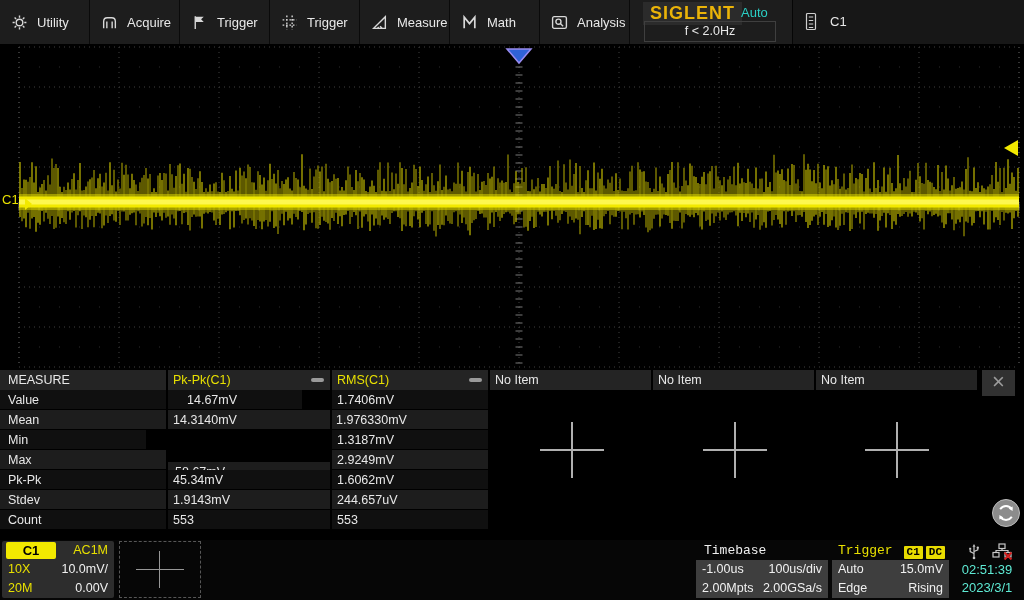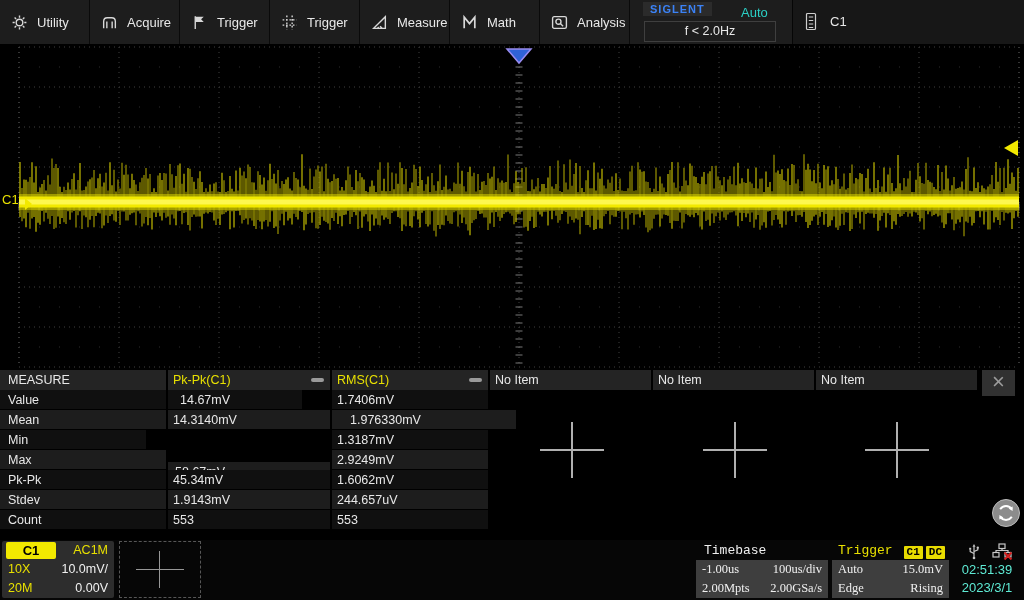--- a/index.html
+++ b/index.html
@@ -6,22 +6,22 @@
   #app{position:relative;width:1024px;height:600px;background:#000;overflow:hidden;
        font-family:"Liberation Sans",sans-serif;-webkit-font-smoothing:antialiased;}
 
   
   .menubar{position:absolute;left:0;top:0;width:1024px;height:44px;background:#1d1d1d;display:flex;}
   .menu-item{width:90px;height:44px;display:flex;align-items:center;gap:9px;padding-left:11px;
              box-sizing:border-box;border-right:1px solid #0a0a0a;cursor:pointer;}
   .menu-item .lbl{color:#e8e8e8;font-size:13px;}
   .mi{flex:0 0 auto;}
   .brand-zone{position:relative;width:163px;height:44px;border-right:1px solid #060606;box-sizing:border-box;}
-  .logo{position:absolute;left:13px;top:2px;background:#2b2b2b;padding:1px 7px;color:#3b82f6;
-        font-weight:bold;font-size:11px;letter-spacing:1px;}
+  .logo{position:absolute;left:13px;top:2px;background:#2b2b2b;padding:1px 7px;color:#eab308;
+        font-weight:bold;font-size:18px;letter-spacing:1px;}
   .acq-status{position:absolute;left:111px;top:5px;color:#2bd0c6;font-size:13px;}
   .freq-box{position:absolute;left:14px;top:21px;width:130px;height:19px;border:1px solid #3f3f3f;
             color:#e8e8e8;font-size:12.5px;text-align:center;line-height:19px;}
   .right-zone{position:relative;flex:1;height:44px;background:#171717;}
   .chan-ind{position:absolute;left:37px;top:14px;color:#e8e8e8;font-size:13px;}
 
   
   .display{position:absolute;left:0;top:44px;width:1024px;height:326px;background:#000;}
   .ch-marker{position:absolute;left:2px;top:148px;color:#e8e000;font-size:13px;}
 
@@ -49,21 +49,21 @@
   .chanbox .r{position:absolute;left:0;width:112px;height:19px;font-size:12.5px;line-height:19px;}
   .c1-tab{position:absolute;left:4px;top:1px;width:50px;height:17px;background:#f2e900;color:#000;
           font-weight:bold;font-size:13px;text-align:center;line-height:17px;border-radius:2px;}
   .lft{position:absolute;left:6px;} .rgt{position:absolute;right:6px;text-align:right;}
   .wht{color:#f0f0f0;}
   .addchan{position:absolute;left:119px;top:1px;width:80px;height:55px;border:1px dashed #575757;cursor:pointer;}
   .addchan .h{position:absolute;left:16px;top:27px;width:48px;height:1px;background:#979797;}
   .addchan .v{position:absolute;left:39px;top:9px;width:1px;height:37px;background:#979797;}
   .descbox{position:absolute;top:1px;height:57px;cursor:pointer;}
   .descbox .hd{position:absolute;left:0;top:0;right:0;height:19px;font-size:13px;line-height:19px;font-family:Liberation Mono, monospace;}
-  .descbox .bd{position:absolute;left:0;top:19px;right:0;height:38px;background:#3e3e3e;font-family:Liberation Serif, serif;}
+  .descbox .bd{position:absolute;left:0;top:19px;right:0;height:38px;background:#3e3e3e;}
   .bd .ln{position:absolute;left:0;right:0;height:19px;font-size:12.5px;line-height:19px;color:#f0f0f0;}
   .badge{display:inline-block;background:#e8dc00;color:#000;font-size:11px;line-height:13px;
          padding:0 3px;border-radius:1px;margin-left:3px;font-weight:bold;vertical-align:1px;}
   .statuszone{position:absolute;left:950px;top:0;width:74px;height:60px;}
   .clock{position:absolute;left:0;width:74px;text-align:center;color:#5eead4;font-size:13px;}
 </style>
 </head>
 <body>
 
 <div id="app">
@@ -772,26 +772,26 @@
     <div class="mcell mhead" style="left:332px;width:156px;padding-left:5px;">
       <span class="ylw">RMS(C1)</span>
       <span class="minus-btn"></span>
     </div>
     <div class="mcell mhead" style="left:490px;width:161px;padding-left:5px;">No Item</div>
     <div class="mcell mhead" style="left:653px;width:161px;padding-left:5px;">No Item</div>
     <div class="mcell mhead" style="left:816px;width:161px;padding-left:5px;">No Item</div>
     <div class="close-btn">×</div>
 
     <div class="mcell m-row-cell rowA" style="left:0;width:166px;top:20px">Value</div>
-    <div class="mcell m-row-cell rowA" style="left:168px;width:134px;top:20px;padding-left:12px">14.67mV</div>
+    <div class="mcell m-row-cell rowA" style="left:168px;width:134px;top:20px;padding-left:19px">14.67mV</div>
     <div class="mcell m-row-cell rowA" style="left:332px;width:156px;top:20px;padding-left:5px">1.7406mV</div>
 
     <div class="mcell m-row-cell rowB" style="left:0;width:166px;top:40px">Mean</div>
     <div class="mcell m-row-cell rowB" style="left:168px;width:162px;top:40px;padding-left:5px">14.3140mV</div>
-    <div class="mcell m-row-cell rowB" style="left:332px;width:184px;top:40px;padding-left:18px">1.976330mV</div>
+    <div class="mcell m-row-cell rowB" style="left:332px;width:156px;top:40px;padding-left:4px">1.976330mV</div>
 
     <div class="mcell m-row-cell rowA" style="left:0;width:146px;top:60px">Min</div>
     <div class="mcell m-row-cell rowA" style="left:332px;width:156px;top:60px;padding-left:5px">1.3187mV</div>
 
     <div class="mcell m-row-cell rowB" style="left:0;width:166px;top:80px">Max</div>
     <div class="mcell m-row-cell rowB" style="left:168px;width:162px;top:92px;padding-left:7px">58.67mV</div>
     <div class="mcell m-row-cell rowB" style="left:332px;width:156px;top:80px;padding-left:5px">2.9249mV</div>
 
     <div class="mcell m-row-cell rowA" style="left:0;width:166px;top:100px">Pk-Pk</div>
     <div class="mcell m-row-cell rowA" style="left:168px;width:162px;top:100px;padding-left:5px">45.34mV</div>

